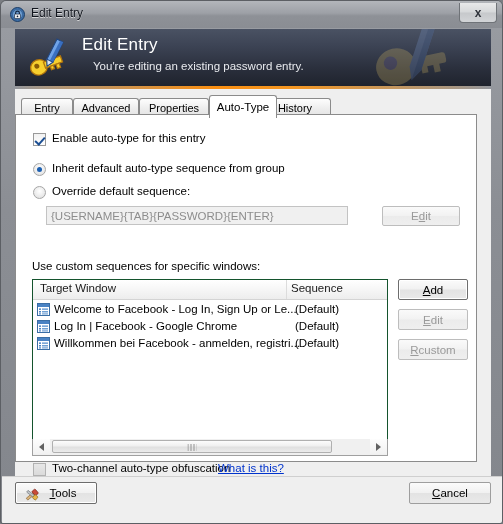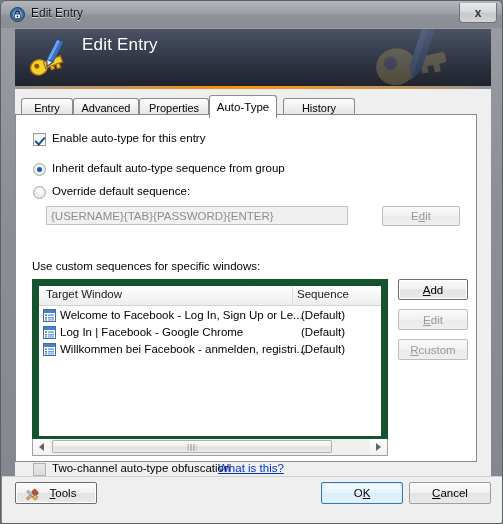--- a/index.html
+++ b/index.html
@@ -248,21 +248,21 @@
   }
   u { text-underline-offset: 1px; }
 
   
   .listview {
     position: absolute;
     left: 16px; top: 164px;
     width: 356px; height: 164px;
     box-sizing: border-box;
     background: #ffffff;
-    border: 7px solid #14532d;
+    border: 1px solid #14532d;
     overflow: hidden;
   }
   .lv-head {
     position: absolute;
     left: 0; top: 0;
     width: 100%; height: 19px;
     background: linear-gradient(to bottom, #ffffff 0%, #f6f6f6 50%, #ededed 100%);
     border-bottom: 1px solid #d4d4d4;
   }
   .lv-head .cell {
@@ -423,39 +423,40 @@
           <path d="M22 30 h3.2 v3.4 h-3.2 z" fill="#f7cf2e" stroke="#b1750d" stroke-width="1.2"></path>
         </g>
         <g transform="rotate(27 26 18)">
           <path d="M22.4 2 L29.2 2 L29.2 24.5 L25.8 30.5 L22.4 24.5 Z" fill="#6fa3e8" stroke="#23477f" stroke-width="1.1"></path>
           <path d="M25.8 2 L29.2 2 L29.2 24.5 L25.8 30.5 Z" fill="#3a6fc0"></path>
           <path d="M22.4 24.5 L29.2 24.5 L25.8 30.5 Z" fill="#dfe8f5" stroke="#23477f" stroke-width="0.9"></path>
         </g>
       </svg>
     </span>
     <span class="banner-title">Edit Entry</span>
+    <span class="banner-sub">You're editing an existing password entry.</span>
   </div>
   <div class="banner-rule"></div>
 
   <div class="body-area">
 
     <div class="tabstrip">
       <div class="tab" style="left:6px; width:52px;">
           <span>Entry</span>
         </div>
       <div class="tab" style="left:58px; width:66px;">
           <span>Advanced</span>
         </div>
       <div class="tab" style="left:124px; width:70px;">
           <span>Properties</span>
         </div>
       <div class="tab selected" style="left:194px; width:68px;">
           <span>Auto-Type</span>
         </div>
-      <div class="tab" style="left:268px; width:72px;">
+      <div class="tab" style="left:244px; width:72px;">
           <span>History</span>
         </div>
     </div>
 
     <div class="tabpanel">
 
       <div class="chk checked" style="left:17px; top:18px;"></div>
       <span class="lbl" style="left:36px; top:17px;">Enable auto-type for this entry</span>
 
       <div class="radio on" style="left:17px; top:48px;"></div>
@@ -572,23 +573,20 @@
             </g>
             <g transform="rotate(38 8 7)">
               <rect x="2" y="5.8" width="8.5" height="2.2" fill="#c0c4c9" stroke="#6d7278" stroke-width="0.6"></rect>
               <rect x="10" y="4.8" width="4" height="4.2" rx="0.6" fill="#e8b64c" stroke="#8a6712" stroke-width="0.6"></rect>
             </g>
           </svg>
         </span>
         <span style="margin-left:14px;"><span></span><u>T</u><span>ools</span></span>
       </div>
 
-      <div class="btn default" style="left:306px; top:5px; width:82px; height:22px;">
-        <span><span>O</span><u>K</u><span></span></span>
-      </div>
 
       <div class="btn" style="left:394px; top:5px; width:82px; height:22px;">
         <span><span></span><u>C</u><span>ancel</span></span>
       </div>
     </div>
   </div>
 
 </div>
 
 </body></html>

